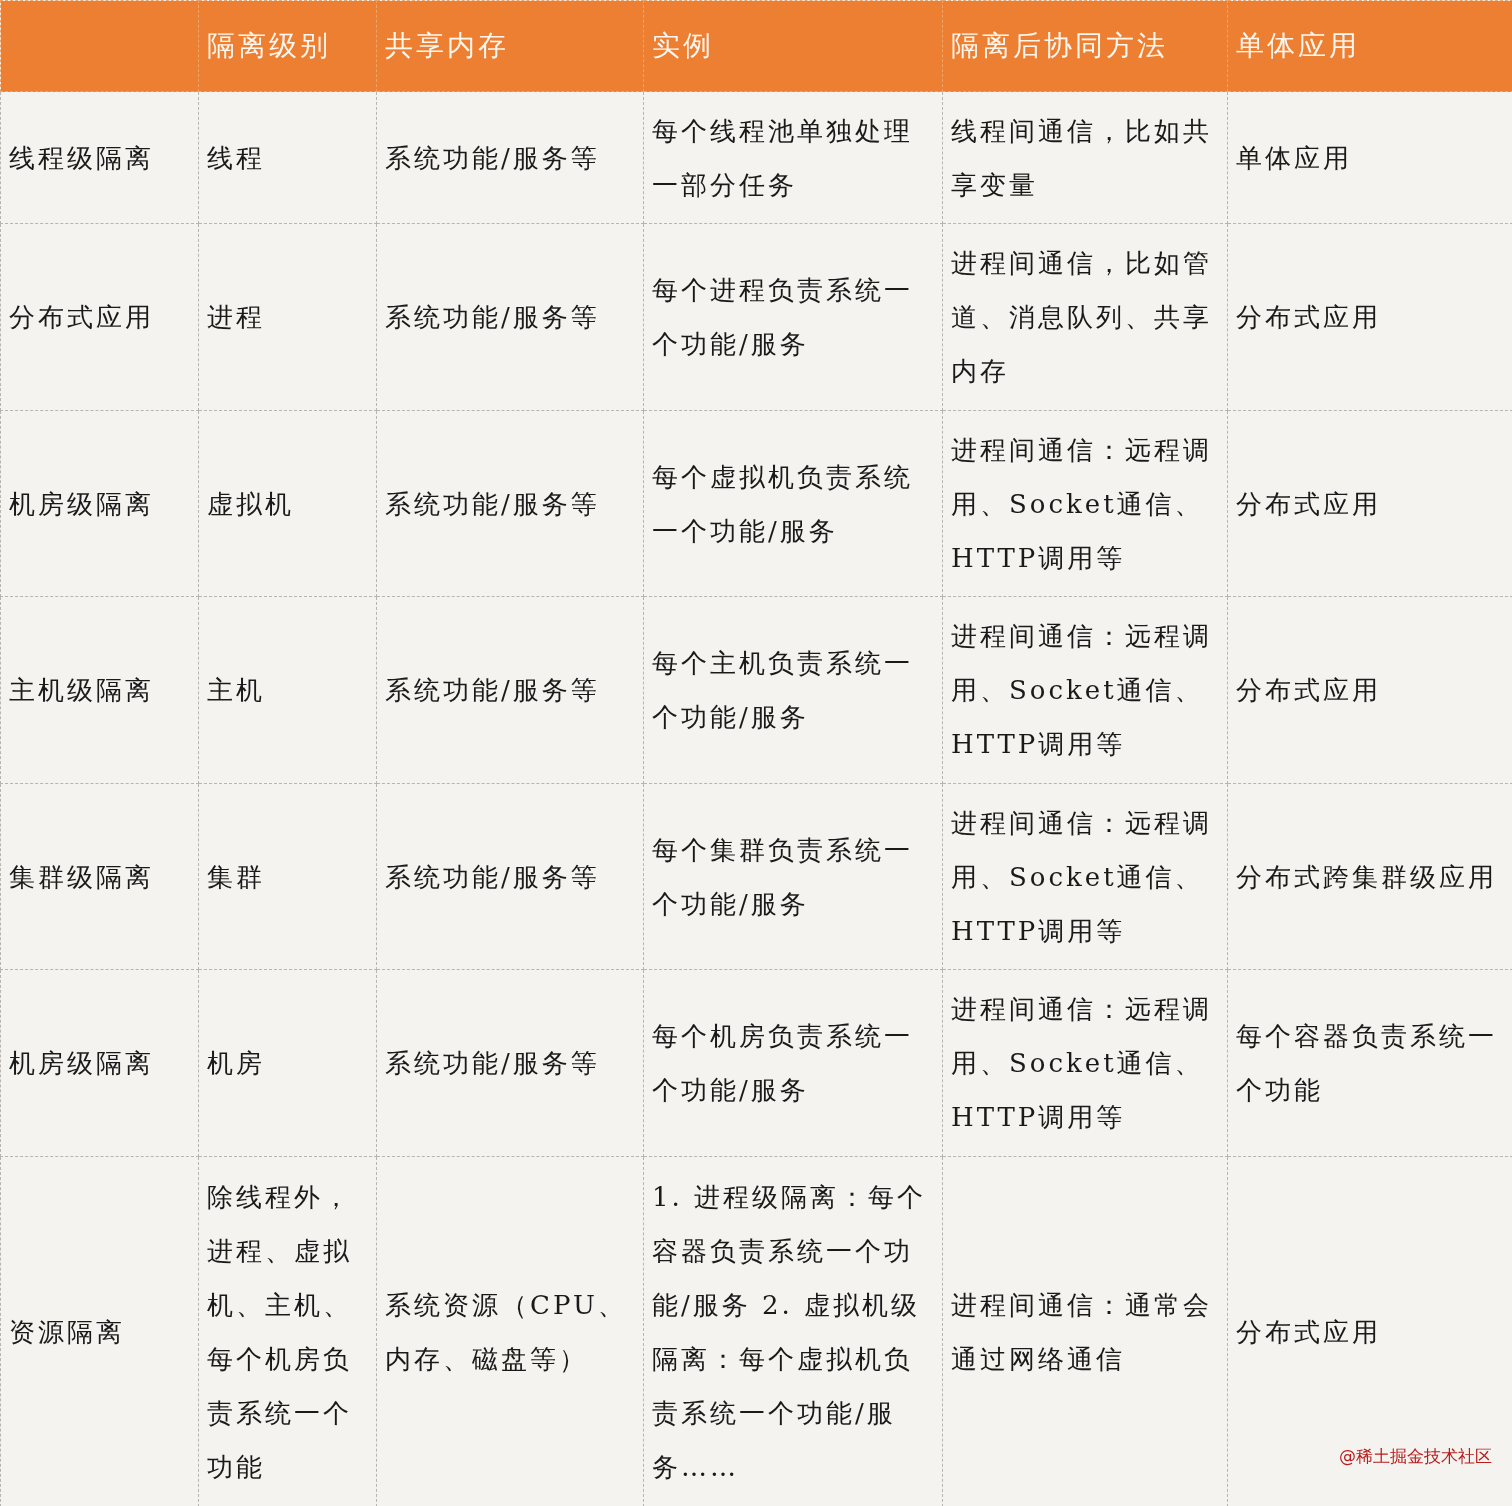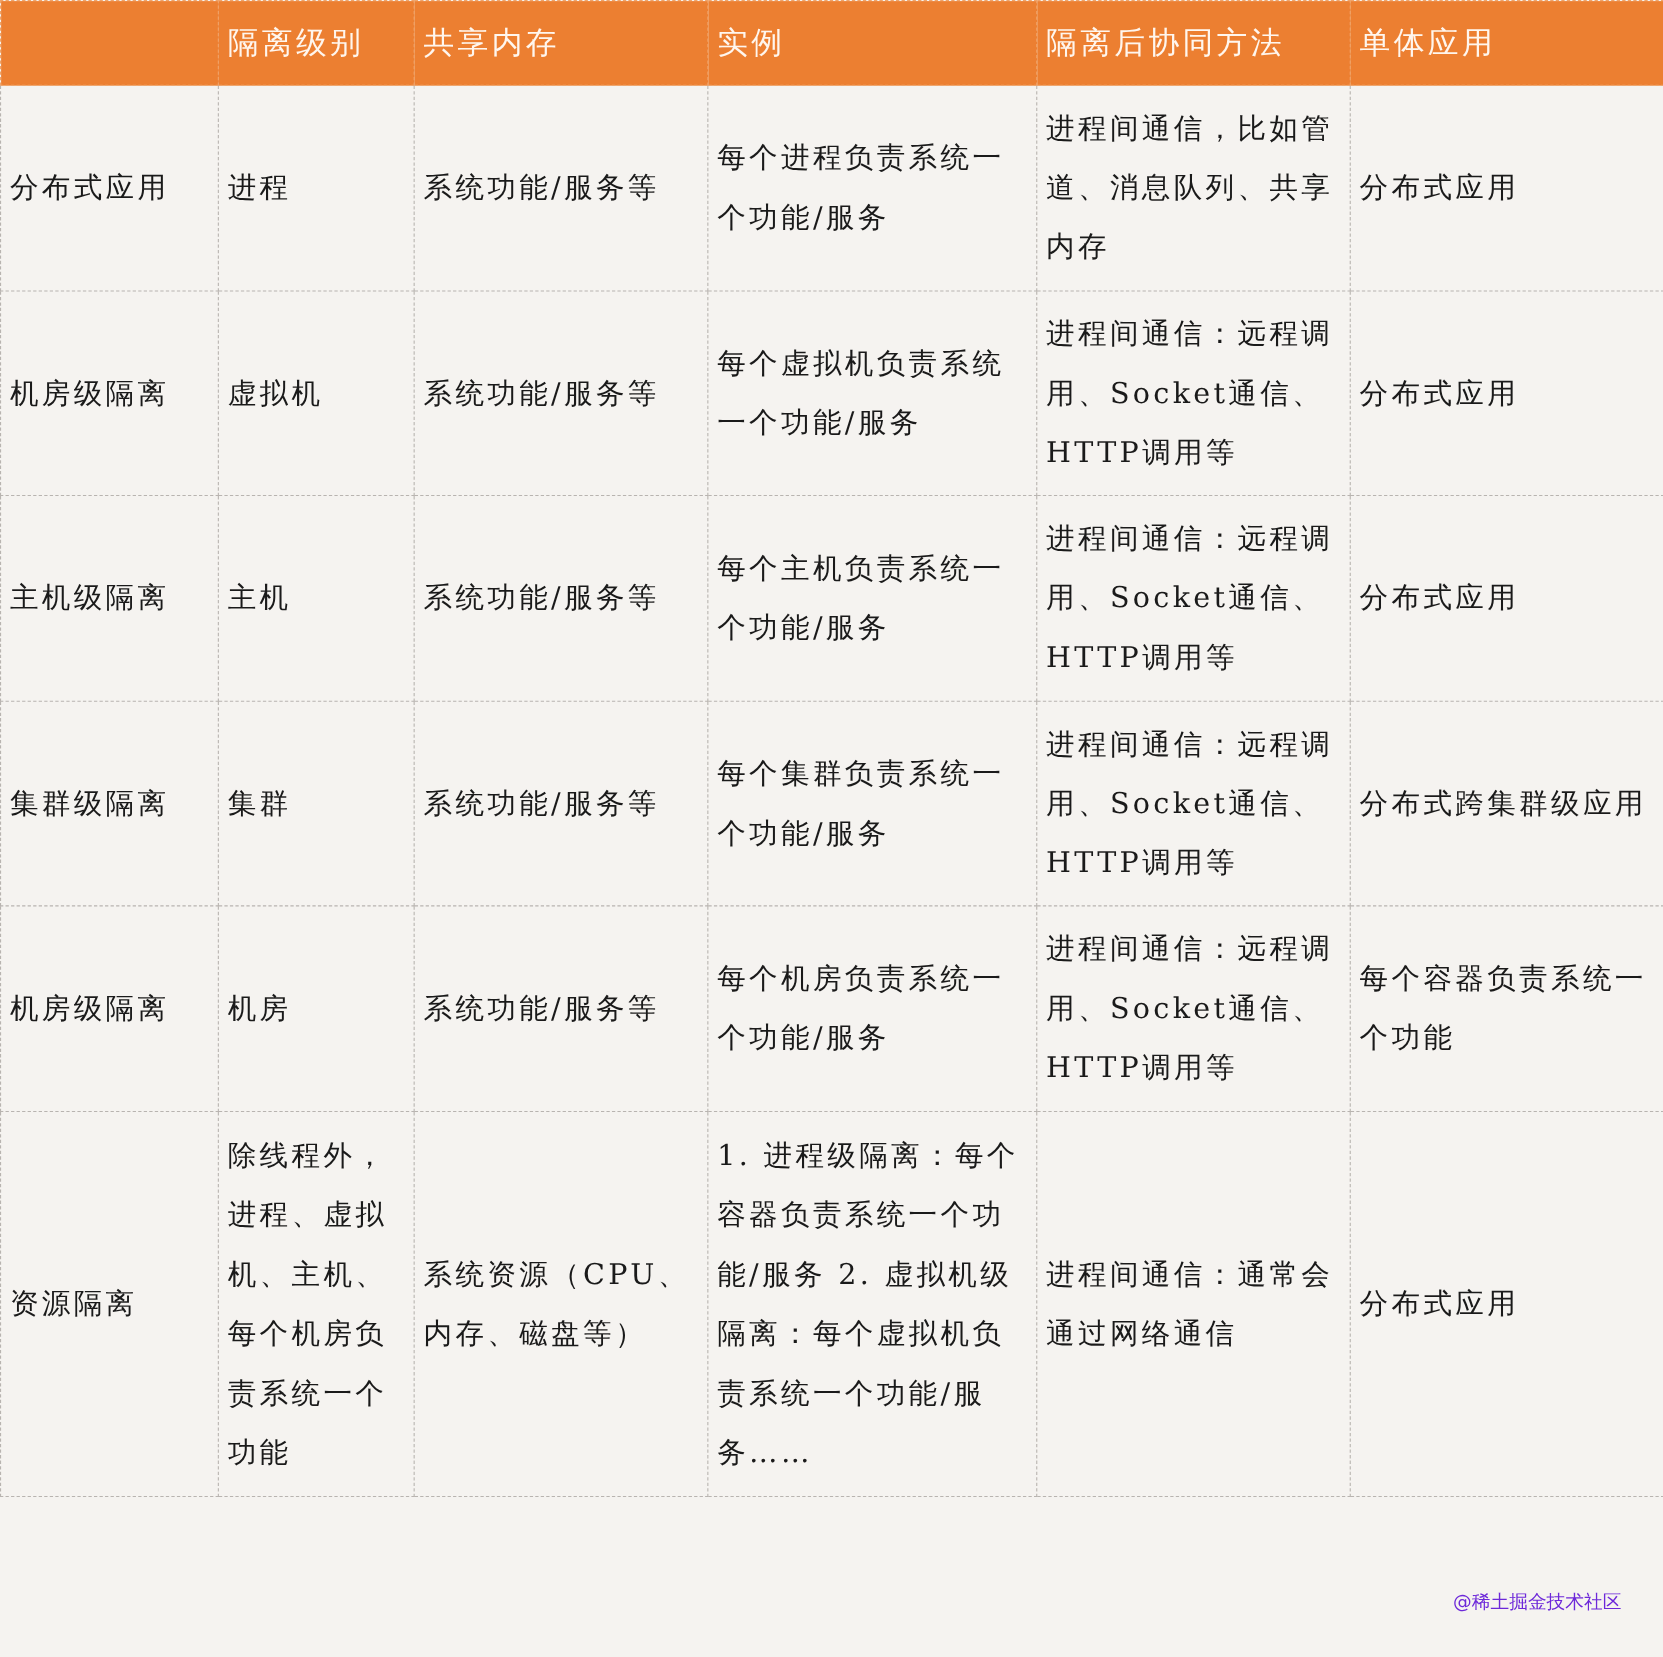--- a/index.html
+++ b/index.html
@@ -2,25 +2,25 @@
 <html><head>
 <meta charset="utf-8">
 <style>
   html, body { margin:0; padding:0; background:#f5f3f0; }
   body { width:1512px; height:1506px; position:relative; overflow:hidden;
          font-family:"DejaVu Serif","Liberation Serif",serif; color:#1a1a1a; }
   table { border-collapse:collapse; table-layout:fixed; width:1512px; position:absolute; left:0; top:0; }
   col.c0{width:198px} col.c1{width:178px} col.c2{width:267px} col.c3{width:299px} col.c4{width:285px} col.c5{width:285px}
   th, td { border:1.5px dashed #b8b4b0; padding:0 8px; vertical-align:middle; text-align:left;
            font-size:26px; line-height:54px; letter-spacing:3px; font-weight:normal; word-break:break-all; }
-  thead tr { height:77px;margin-top:32px; }
+  thead tr { height:91px;margin-top:32px; }
   th { background:#ec7f31; color:#fff6ee; font-size:28px; border-color:#f0a46a; }
   td { background:#f5f3f0; }
   .r1{height:132px} .r2{height:187px} .r3{height:186px} .r4{height:187px} .r5{height:186px} .r6{height:187px} .r7{height:350px}
-  .watermark { position:absolute; right:38px; bottom:38px; font-family:"DejaVu Sans",sans-serif; font-size:17px; color:#6d28d9; letter-spacing:0; }
+  .watermark { position:absolute; right:20px; bottom:38px; font-family:"DejaVu Sans",sans-serif; font-size:17px; color:#b91c1c; letter-spacing:0; }
 </style>
 </head>
 <body>
 
 <table>
   <colgroup>
       <col class="c0">
       <col class="c1">
       <col class="c2">
       <col class="c3">
@@ -31,20 +31,28 @@
     <tr>
       <th></th>
       <th>隔离级别</th>
       <th>共享内存</th>
       <th>实例</th>
       <th>隔离后协同方法</th>
       <th>单体应用</th>
     </tr>
   </thead>
   <tbody>
+    <tr class="r1">
+      <td>线程级隔离</td>
+      <td>线程</td>
+      <td>系统功能/服务等</td>
+      <td>每个线程池单独处理一部分任务</td>
+      <td>线程间通信，比如共享变量</td>
+      <td>单体应用</td>
+    </tr>
     <tr class="r2">
       <td>分布式应用</td>
       <td>进程</td>
       <td>系统功能/服务等</td>
       <td>每个进程负责系统一个功能/服务</td>
       <td>进程间通信，比如管道、消息队列、共享内存</td>
       <td>分布式应用</td>
     </tr>
     <tr class="r3">
       <td>机房级隔离</td>

